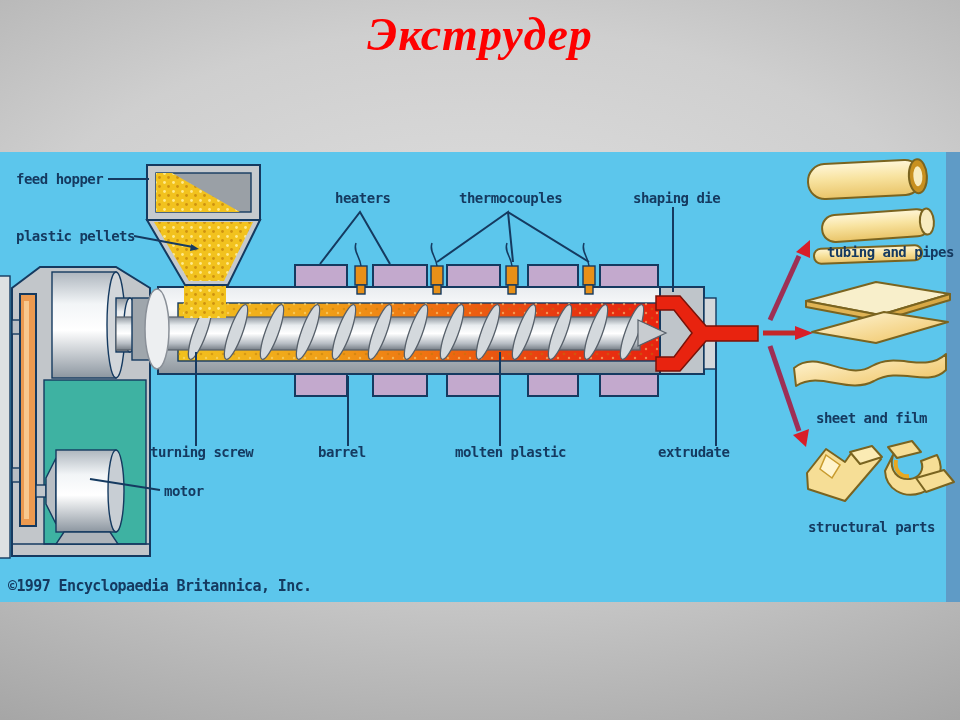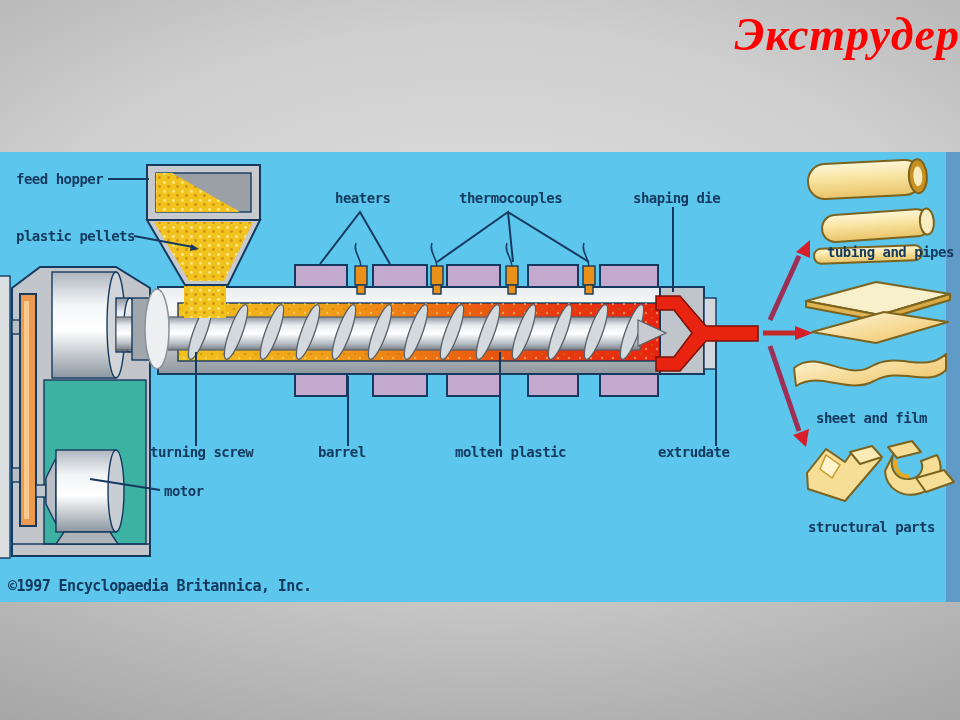--- a/index.html
+++ b/index.html
@@ -1,19 +1,19 @@
 <!DOCTYPE html>
 <html><head>
 <meta charset="utf-8">
 <style>
   html,body{margin:0;padding:0;}
   body{width:960px;height:720px;overflow:hidden;font-family:"Liberation Sans",sans-serif;}
   .slide{position:relative;width:960px;height:720px;
     background:radial-gradient(ellipse 130% 95% at 50% 40%, #e0e0e0 0%, #cfcfcf 38%, #a8a8a8 72%, #878787 100%);}
-  .slide-title{position:absolute;top:8px;left:0;width:960px;text-align:right;
+  .slide-title{position:absolute;top:8px;left:0;width:960px;text-align:center;
     font-family:"Liberation Serif",serif;font-weight:bold;font-style:italic;
     font-size:46px;color:#fe0000;letter-spacing:1px;}
   .diagram-wrap{position:absolute;top:152px;left:0;width:960px;height:468px;}
   svg{display:block;}
   .lbl{font-family:"DejaVu Sans Mono",monospace;font-weight:700;font-size:14px;
     fill:#153A60;letter-spacing:-0.5px;}
   .credit{font-family:"DejaVu Sans Mono",monospace;font-weight:700;font-size:15px;
     fill:#153A60;letter-spacing:-0.6px;}
   .nline{stroke:#153A60;stroke-width:2;fill:none;}
   .thin{stroke:#153A60;stroke-width:1.5;fill:none;}

